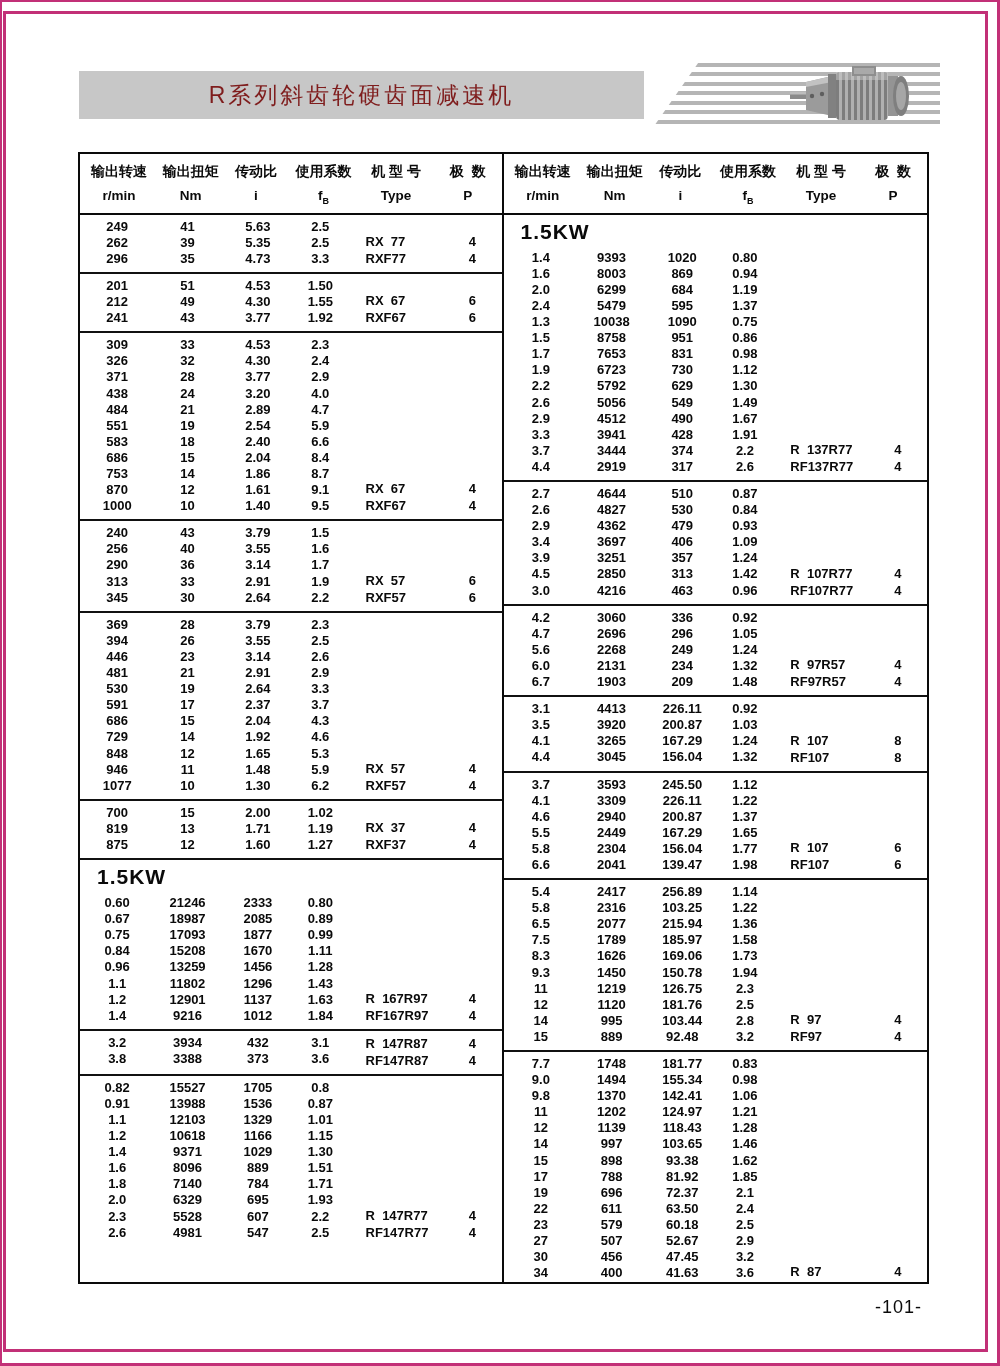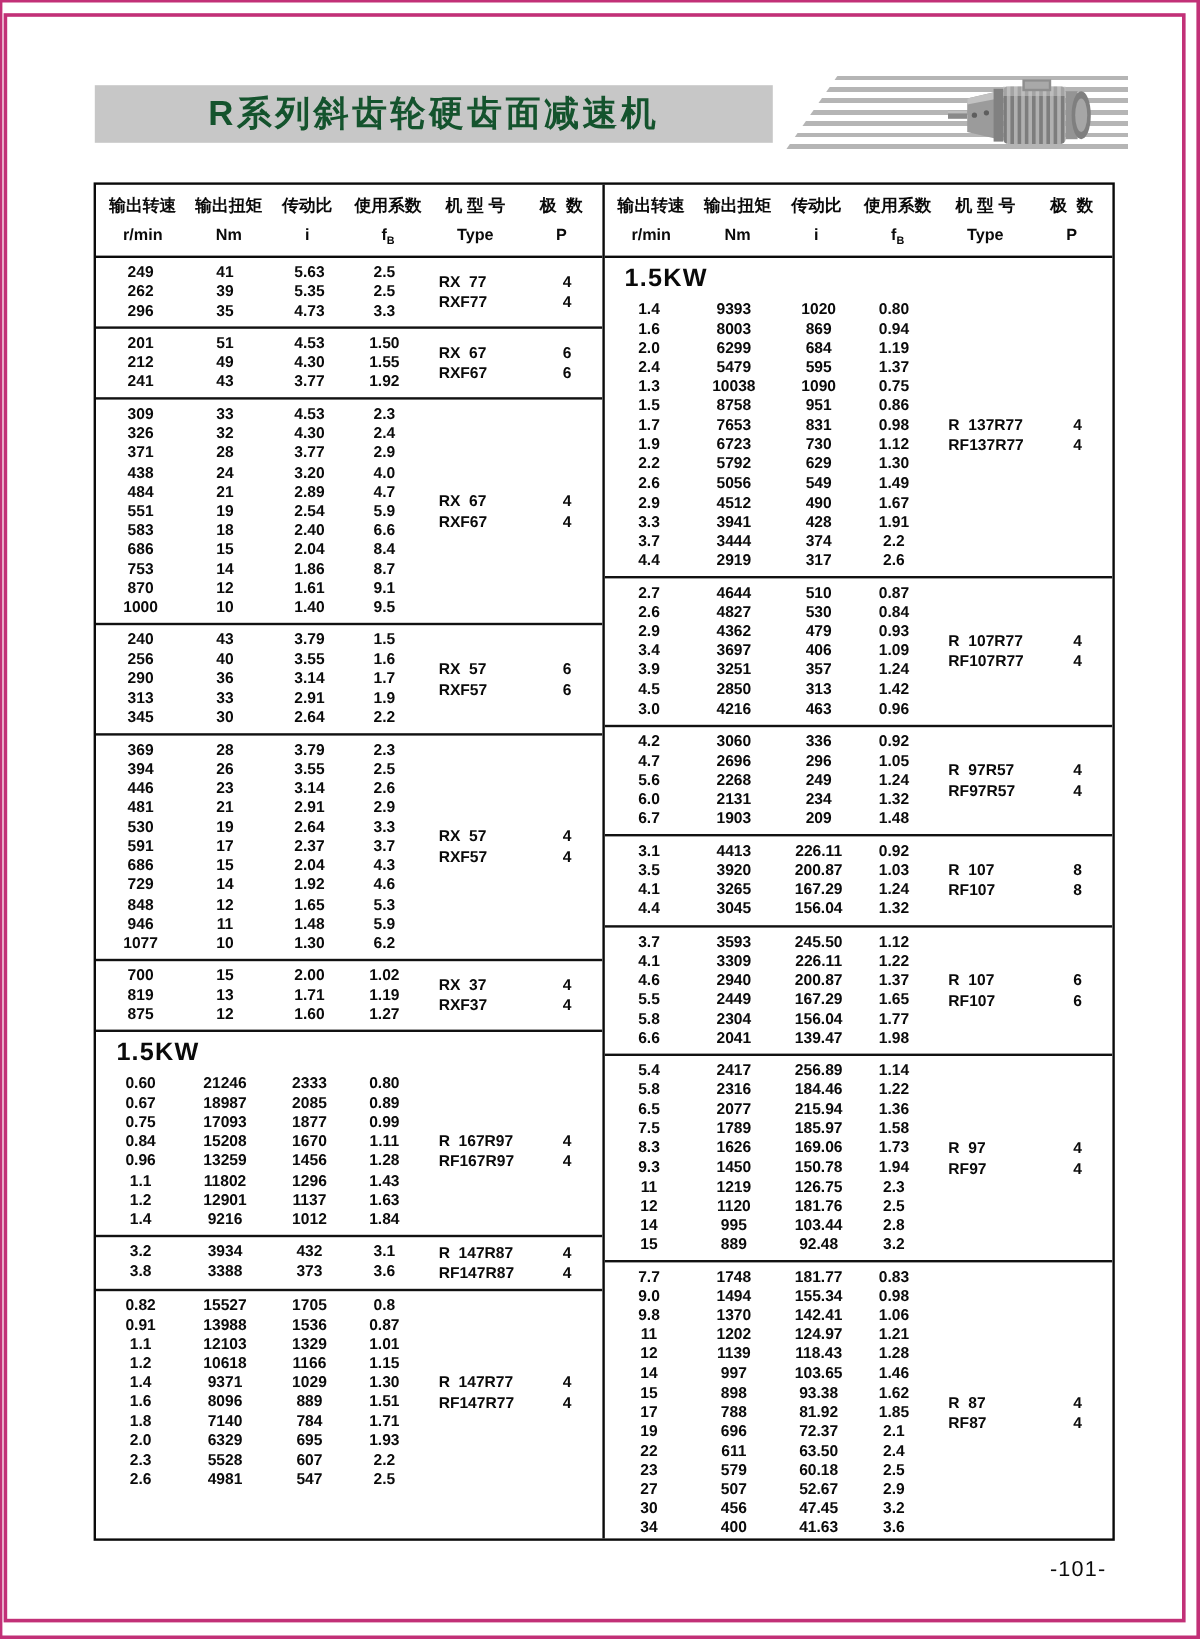--- a/index.html
+++ b/index.html
@@ -6,42 +6,42 @@
   body{
     width:1000px;height:1366px;position:relative;background:#ffffff;
     font-family:"Liberation Sans", sans-serif;color:#0a0a0a;overflow:hidden;
   }
   
   .outer-edge{position:absolute;inset:0;border-left:2px solid #c23077;border-right:3px solid #c23077;border-bottom:3px solid #c23077;border-top:2px solid #c23077;pointer-events:none;}
   .inner-frame{position:absolute;left:3px;top:11px;right:12px;bottom:14px;border:3px solid #c23077;pointer-events:none;}
 
   
   .header-bar{position:absolute;left:79px;top:71px;width:565px;height:48px;background:#c7c7c7;display:flex;align-items:center;justify-content:center;}
-  .page-title{font-size:29px;font-weight:bold;letter-spacing:3px;color:#14532d;}
+  .page-title{font-size:23px;font-weight:normal;letter-spacing:3px;color:#7f1d1d;}
   .stripes{position:absolute;left:652px;top:63px;width:288px;height:66px;
     background:repeating-linear-gradient(to bottom,#b5b5b5 0 4px,#ffffff 4px 9.5px);
     clip-path:polygon(16% 0,100% 0,100% 100%,0 100%);}
   .photo{position:absolute;left:788px;top:66px;width:132px;height:58px;}
 
   
   .spec-table{position:absolute;left:78px;top:152px;width:851px;height:1132px;border:2px solid #0a0a0a;display:flex;box-sizing:border-box;}
   .half{width:50%;display:flex;flex-direction:column;box-sizing:border-box;}
   .half-left{border-right:2px solid #0a0a0a;}
   .table-header{display:grid;grid-template-columns:18.5% 15.5% 15.5% 16.5% 18% 16%;border-bottom:2px solid #0a0a0a;padding:9px 0 7px;}
   .hcell{text-align:center;font-weight:bold;}
   .hcell .cn{font-size:14px;white-space:pre;}
   .hcell .unit{font-size:13.5px;margin-top:7px;}
   .hcell sub{font-size:9px;}
   .tbody{flex:1;overflow:hidden;}
   .power-label{font-size:21px;font-weight:bold;padding:5px 0 2px 17px;letter-spacing:1px;}
   .block{display:flex;padding:4px 0 5px;}
   .sep{border-top:2px solid #111111;}
   .nums{width:63%;}
   .nrow{display:grid;grid-template-columns:28% 25% 28% 19%;line-height:16.1px;font-size:13px;font-weight:bold;text-align:center;}
-  .type-area{width:37%;display:flex;align-items:center;font-size:13px;font-weight:bold;}
+  .type-area{width:37%;display:flex;align-items:flex-end;font-size:13px;font-weight:bold;}
   .type-col{flex:1;padding-left:20px;white-space:pre;line-height:17px;}
   .p-col{width:58px;text-align:center;line-height:17px;}
 
   .page-num{position:absolute;right:78px;bottom:48px;font-size:18px;font-weight:normal;letter-spacing:1px;}
 </style>
 </head>
 <body>
 
 <div class="outer-edge"></div>
 <div class="inner-frame"></div>
@@ -844,21 +844,21 @@
           <div class="nums">
             <div class="nrow">
               <div>5.4</div>
               <div>2417</div>
               <div>256.89</div>
               <div>1.14</div>
             </div>
             <div class="nrow">
               <div>5.8</div>
               <div>2316</div>
-              <div>184.46</div>
+              <div>103.25</div>
               <div>1.22</div>
             </div>
             <div class="nrow">
               <div>6.5</div>
               <div>2077</div>
               <div>215.94</div>
               <div>1.36</div>
             </div>
             <div class="nrow">
               <div>7.5</div>

